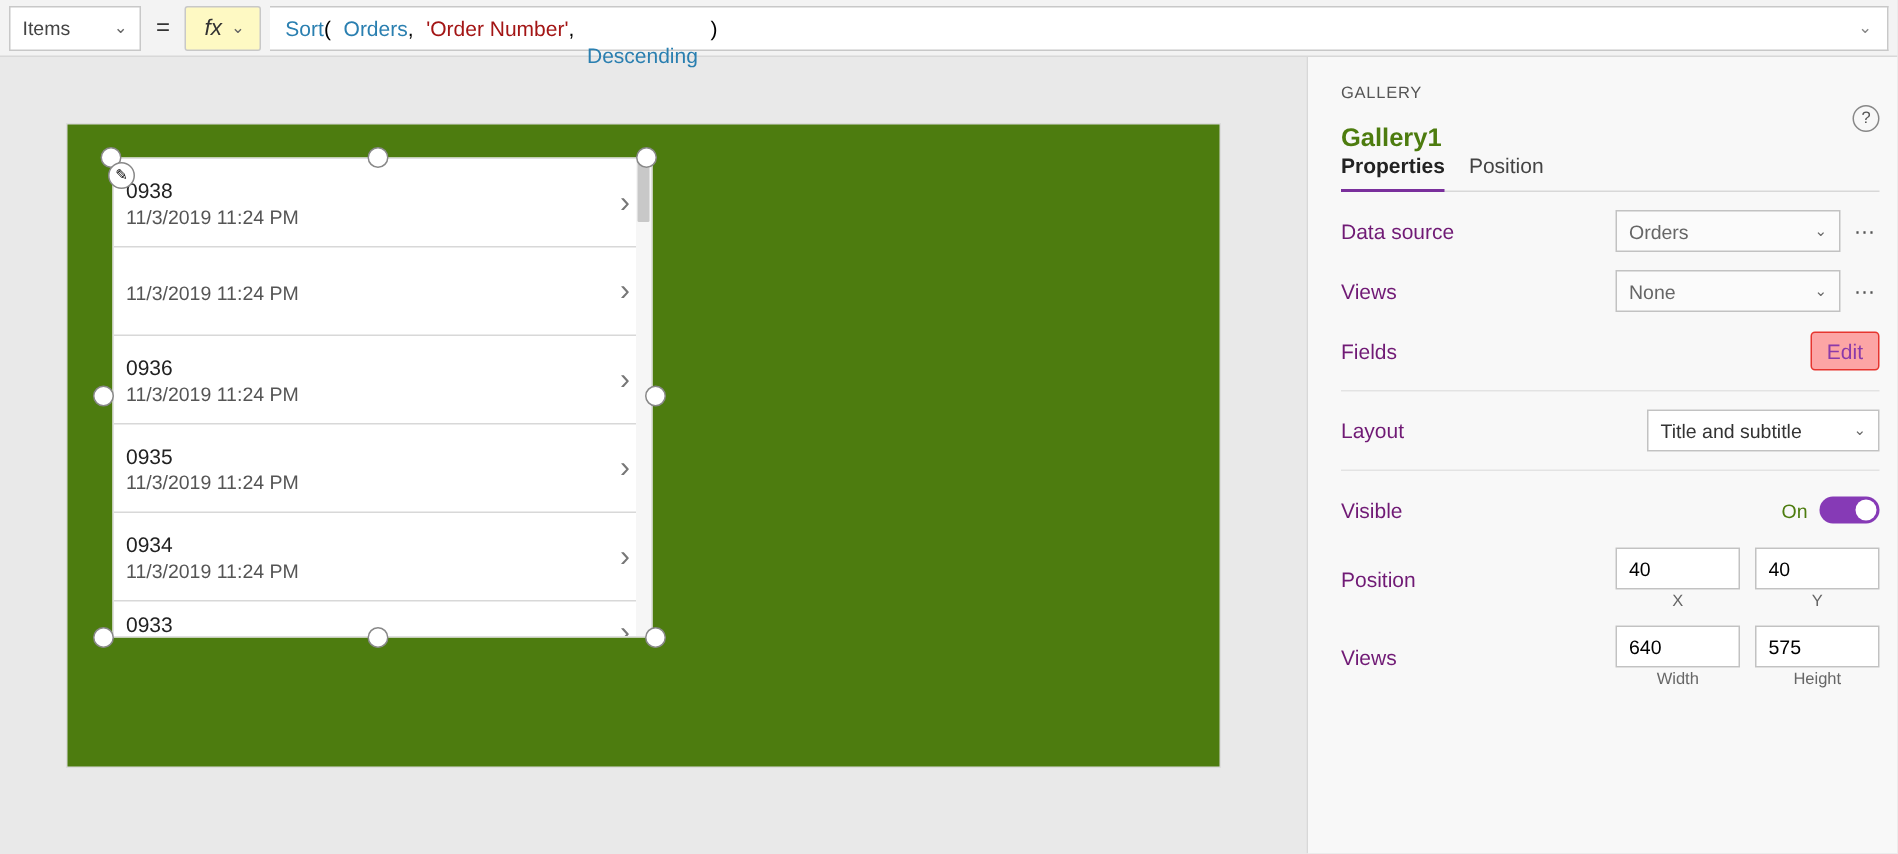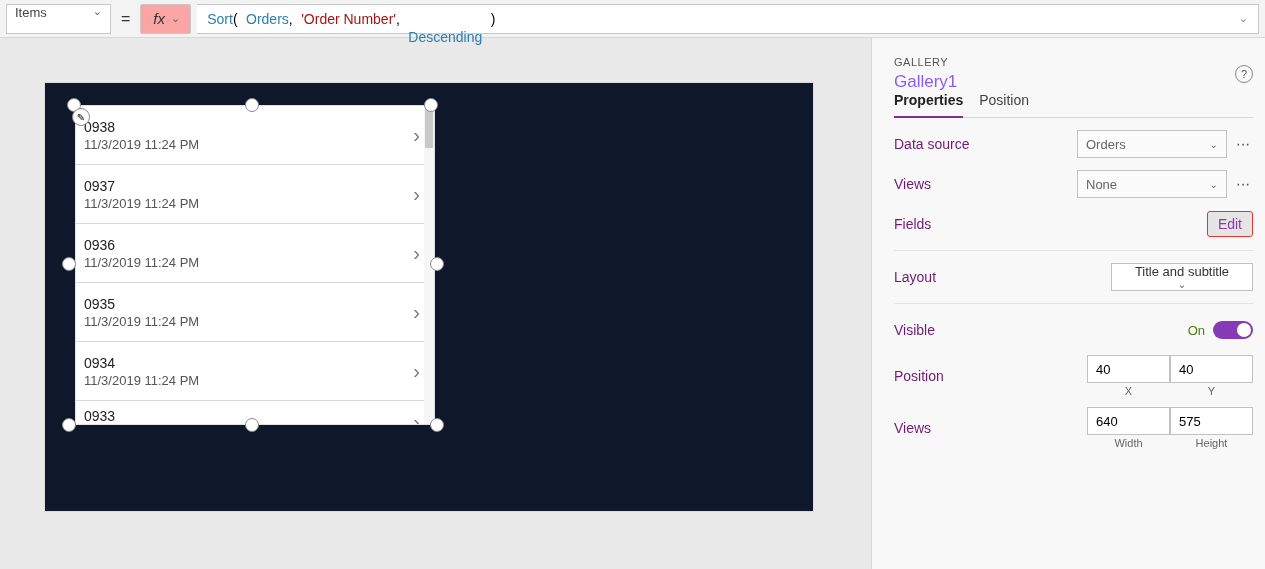--- a/index.html
+++ b/index.html
@@ -1,34 +1,34 @@
 <!DOCTYPE html>
 <html><head>
 <meta charset="utf-8">
 <style>
   * { box-sizing: border-box; margin: 0; padding: 0; font-family: "Segoe UI", Arial, sans-serif; }
   body { background: #e9e9e9; width: 1265px; height: 569px; overflow: hidden; position: relative; }
 
   
   .formula-bar { display: flex; align-items: center; height: 38px; background: #f3f3f3; border-bottom: 1px solid #d8d8d8; padding: 3px 6px; gap: 6px; }
-  .prop-dropdown { display: flex; align-items: flex-start; justify-content: space-between; width: 105px; height: 30px; background: #fff; border: 1px solid #c8c8c8; padding: 0 8px; font-size: 13px; color: #444; }
+  .prop-dropdown { display: flex; align-items: center; justify-content: space-between; width: 88px; height: 30px; background: #fff; border: 1px solid #c8c8c8; padding: 0 8px; font-size: 13px; color: #444; }
   .prop-dropdown .chev { font-size: 11px; color: #666; }
   .equals { font-size: 16px; color: #333; padding: 0 4px; }
-  .fx-group { display: flex; align-items: center; height: 30px; border: 1px solid #c8c8c8; background: #fca5a5; border-radius: 2px; }
+  .fx-group { display: flex; align-items: center; height: 30px; border: 1px solid #c8c8c8; background: #fef9c3; border-radius: 2px; }
   .fx-btn { display: flex; align-items: center; padding: 0 10px 0 12px; font-style: italic; font-family: Georgia, serif; font-size: 15px; color: #333; }
   .fx-btn .chev { font-family: "Segoe UI"; font-style: normal; font-size: 11px; color: #666; margin-left: 6px; }
   .formula-input { flex: 1; display: flex; align-items: center; height: 30px; background: #fff; border: 1px solid #c8c8c8; border-left: none; padding: 0 10px; font-family: Consolas, monospace; font-size: 14px; position: relative; }
   .formula-input .tok-fn { color: #2a7fb0; }
   .formula-input .tok-id { color: #2a7fb0; }
   .formula-input .tok-str { color: #a31515; }
   .formula-input .tok-enum { color: #2a7fb0; margin-top: 36px; }
   .formula-input .expand { position: absolute; right: 10px; font-size: 11px; color: #888; }
   .main-layout { display: flex; height: calc(100% - 38px); }
   .canvas-area { flex: 1; position: relative; padding: 44px 0 0 44px; }
-  .app-canvas { background: #0f172a; width: 770px; height: 430px; border: 1px solid #dcdcdc; position: relative; }
+  .app-canvas { background: #4d7c0f; width: 770px; height: 430px; border: 1px solid #dcdcdc; position: relative; }
 
   .gallery { position: absolute; left: 30px; top: 22px; width: 360px; height: 320px; border: 1px solid #e0e0e0; overflow: hidden; background: #fff; }
   .gallery-inner { height: 100%; overflow: hidden; }
   .gallery-item { display: flex; align-items: center; height: 59px; border-bottom: 1px solid #d8d8d8; padding: 0 10px 0 8px; position: relative; }
   .gallery-item .texts { flex: 1; }
   .gallery-item .title { font-size: 14px; color: #222; }
   .gallery-item .sub { font-size: 13px; color: #555; margin-top: 2px; }
   .gallery-item .arrow { font-size: 20px; color: #777; padding-right: 4px; }
   .gallery .scrollbar { position: absolute; right: 0; top: 0; bottom: 0; width: 10px; background: #f6f6f6; }
   .gallery .scrollbar .thumb { position: absolute; left: 1px; right: 1px; top: 0; height: 42px; background: #c8c8c8; border-radius: 1px; }
@@ -42,42 +42,42 @@
   .sel-handle.mr { left: 430px; top: 219px; }
   .sel-handle.bl { left: 62px; top: 380px; }
   .sel-handle.bm { left: 245px; top: 380px; }
   .sel-handle.br { left: 430px; top: 380px; }
   .edit-badge { position: absolute; left: 72px; top: 70px; width: 18px; height: 18px; border: 1px solid #888; border-radius: 50%; background: #fff; z-index: 6; display: flex; align-items: center; justify-content: center; font-size: 10px; }
 
   
   .right-panel { width: 394px; background: #f8f8f8; border-left: 1px solid #d8d8d8; padding: 18px 12px 0 22px; display: flex; flex-direction: column; }
   .panel-header { display: flex; justify-content: space-between; align-items: center; }
   .panel-type { font-size: 11px; letter-spacing: 0.5px; color: #555; }
-  .panel-name { font-size: 17px; color: #8b5cf6; margin-top: 4px; }
+  .panel-name { font-size: 17px; color: #4d7c0f; margin-top: 14px; font-weight: bold; }
   .help-icon { width: 18px; height: 18px; border: 1px solid #888; border-radius: 50%; display: flex; align-items: center; justify-content: center; font-size: 11px; color: #555; }
 
   .tabs { display: flex; gap: 16px; border-bottom: 1px solid #d8d8d8; }
   .tab { padding: 0 0 8px 0; font-size: 14px; color: #444; cursor: pointer; }
   .tab.active { color: #222; font-weight: 600; border-bottom: 2px solid #7a2f9c; margin-bottom: -1px; }
 
   .prop-group { border-bottom: 1px solid #e3e3e3; padding: 6px 0; }
   .prop-row { display: flex; align-items: center; height: 40px; }
   .prop-label { flex: 1; font-size: 14px; color: #701a75; }
   .prop-select { display: flex; align-items: center; justify-content: space-between; width: 150px; height: 28px; border: 1px solid #c2c2c2; background: #fbfbfb; padding: 0 8px; font-size: 13px; color: #666; }
   .prop-select.white { background: #fff; color: #333; }
   .prop-select .chev { font-size: 10px; color: #666; }
   .ellipsis-btn { width: 20px; text-align: center; color: #555; font-size: 14px; margin-left: 6px; }
-  .edit-link { color: #8b3aa9; font-size: 14px; padding: 4px 10px; border: 1.5px solid #e6352f; border-radius: 3px; background: #e5e5e5; }
+  .edit-link { color: #8b3aa9; font-size: 14px; padding: 4px 10px; border: 1.5px solid #e6352f; border-radius: 3px; background: #fca5a5; }
 
   .toggle { display: flex; align-items: center; gap: 8px; }
   .toggle-label { font-size: 13px; color: #4d7c0f; }
   .toggle-switch { width: 40px; height: 18px; background: #863ab6; border-radius: 10px; position: relative; }
   .toggle-switch::after { content: ""; position: absolute; right: 2px; top: 2px; width: 14px; height: 14px; background: #fff; border-radius: 50%; }
 
-  .num-pair { display: flex; }
+  .num-pair { display: flex; gap: 10px; }
   .num-box { display: flex; flex-direction: column; align-items: center; }
   .num-input { width: 83px; height: 28px; border: 1px solid #c2c2c2; background: #fff; padding: 0 8px; font-size: 13px; }
   .num-caption { font-size: 11px; color: #666; margin-top: 2px; }
 </style>
 </head>
 <body>
 
 <div class="formula-bar">
   <div class="prop-dropdown">
     <span>Items</span>
@@ -111,21 +111,20 @@
         <div class="gallery-inner">
           <div class="gallery-item">
             <div class="texts">
               <div class="title">0938</div>
               <div class="sub">11/3/2019 11:24 PM</div>
             </div>
             <div class="arrow">›</div>
           </div>
           <div class="gallery-item">
             <div class="texts">
-              <div class="title">0937</div>
               <div class="sub">11/3/2019 11:24 PM</div>
             </div>
             <div class="arrow">›</div>
           </div>
           <div class="gallery-item">
             <div class="texts">
               <div class="title">0936</div>
               <div class="sub">11/3/2019 11:24 PM</div>
             </div>
             <div class="arrow">›</div>
@@ -201,21 +200,21 @@
       </div>
       <div class="prop-row">
         <div class="prop-label">Fields</div>
         <div class="edit-link">Edit</div>
       </div>
     </div>
 
     <div class="prop-group">
       <div class="prop-row">
         <div class="prop-label">Layout</div>
-        <div class="prop-select white" style="width:142px;flex-direction:column;">
+        <div class="prop-select white" style="width:155px;">
           <span>Title and subtitle</span>
           <span class="chev">⌄</span>
         </div>
       </div>
     </div>
 
     <div class="prop-group" style="border-bottom:none;">
       <div class="prop-row">
         <div class="prop-label">Visible</div>
         <div class="toggle">

